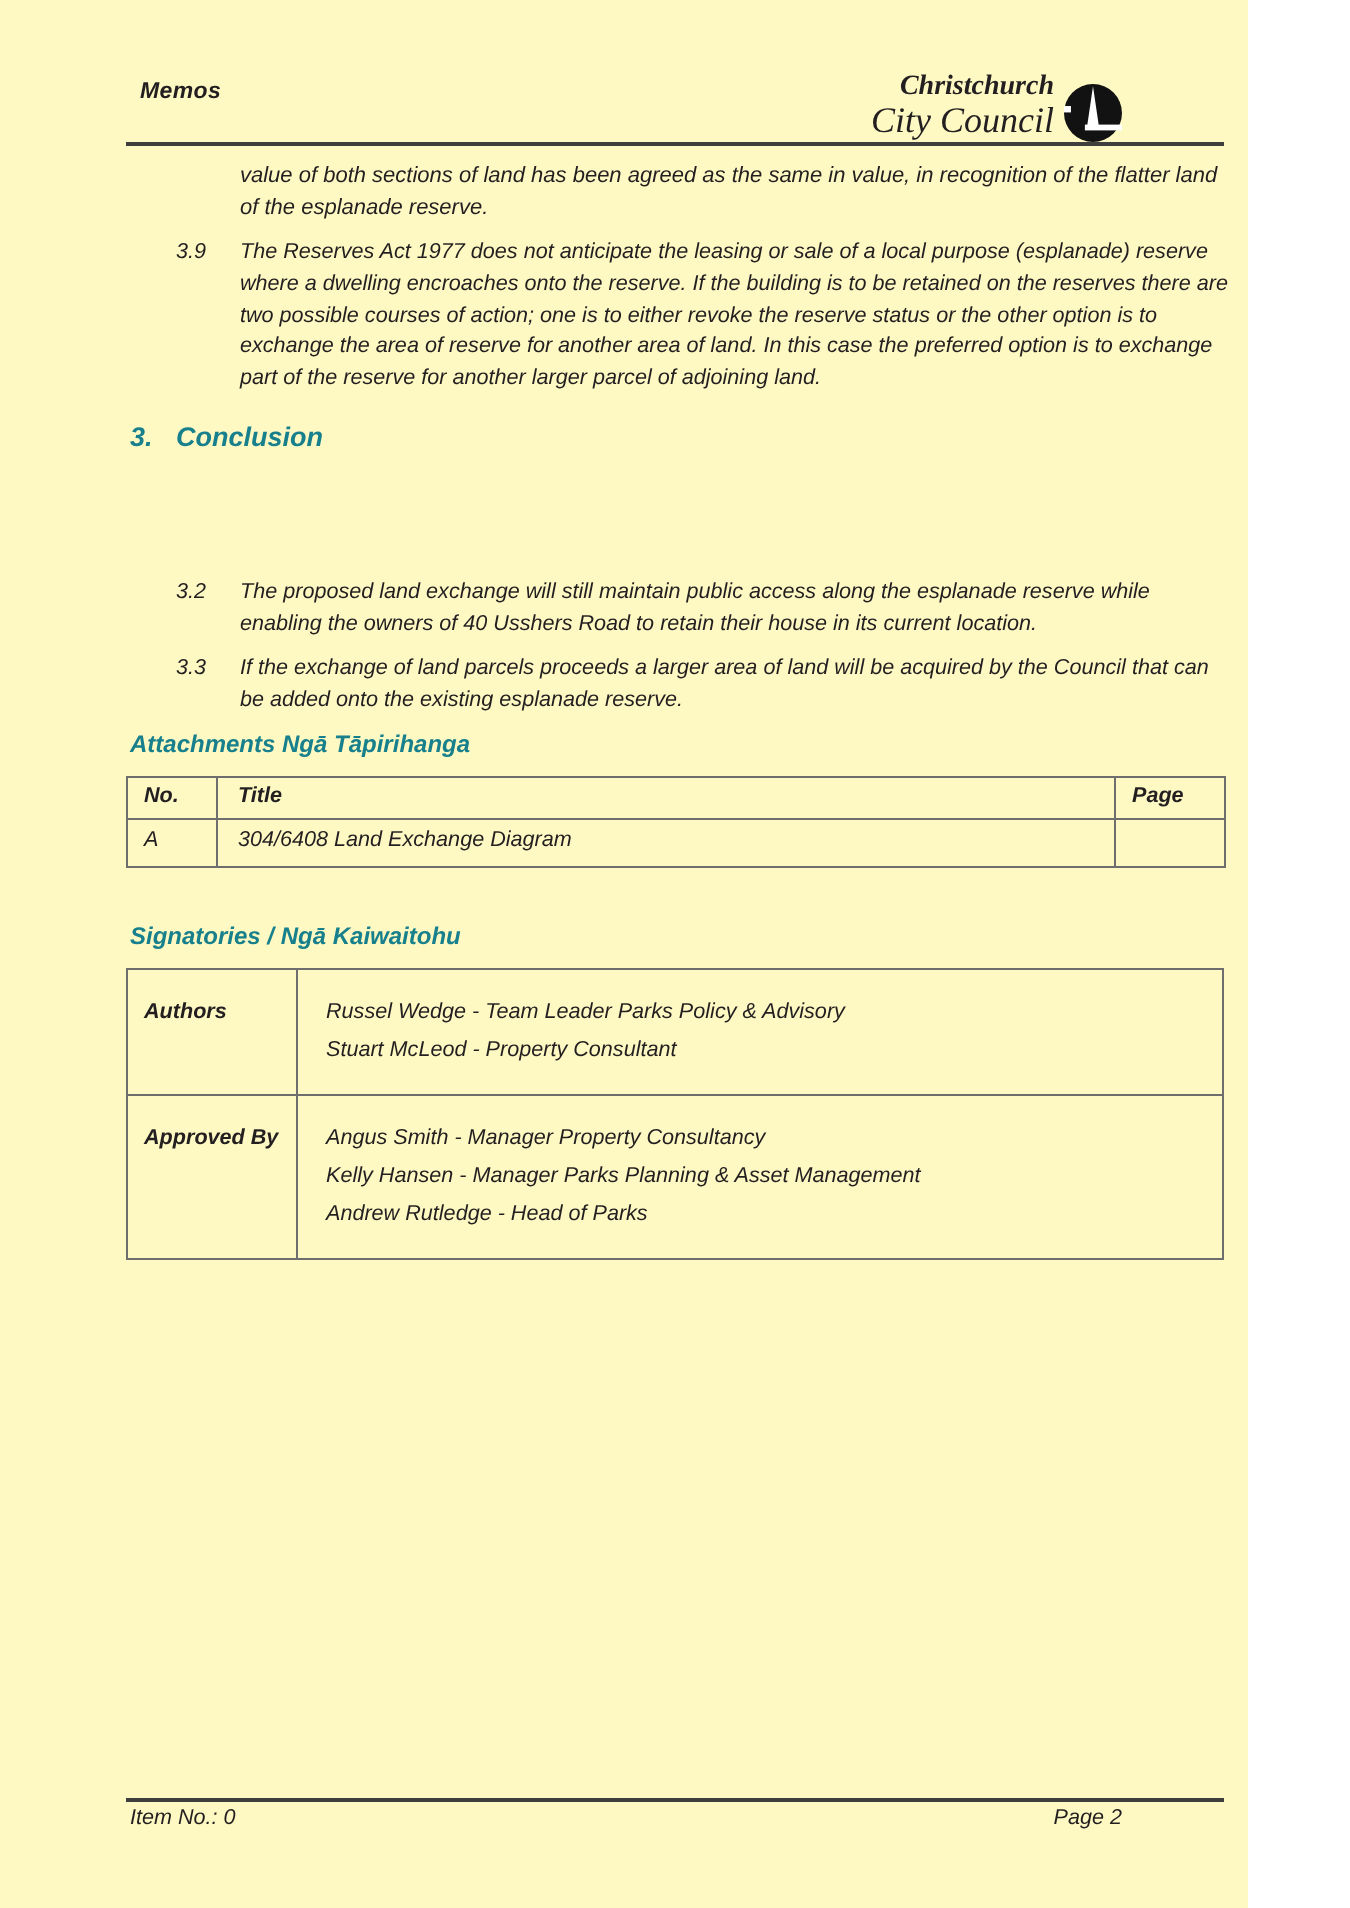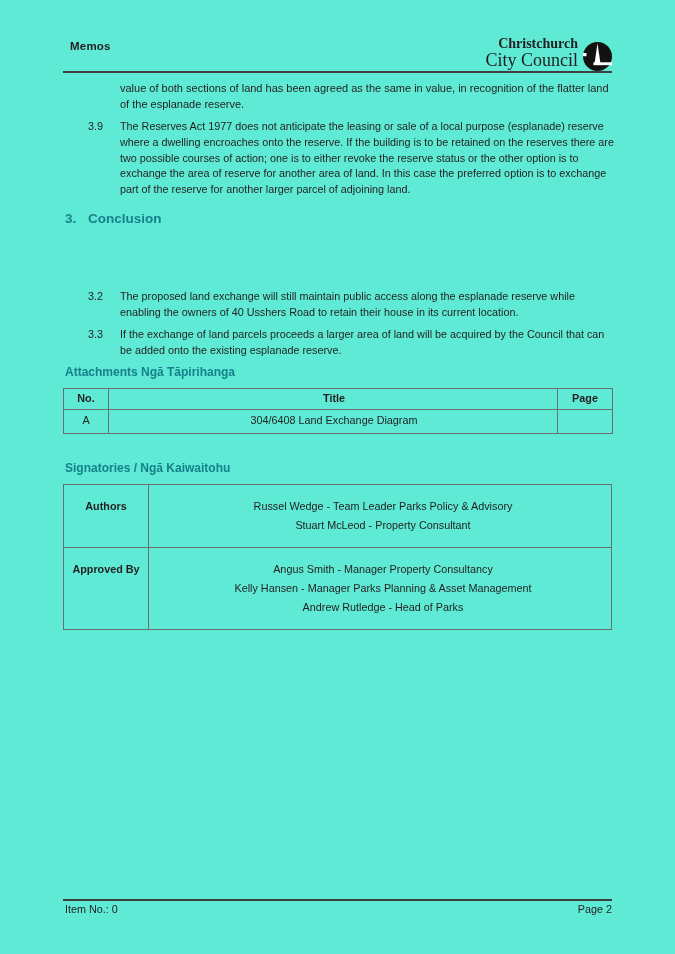--- a/index.html
+++ b/index.html
@@ -1,18 +1,18 @@
 <!DOCTYPE html>
 <html><head>
 <meta charset="utf-8">
 <style>
   html,body{margin:0;padding:0;background:#fff;}
   .page{
-    position:relative;width:675px;height:954px;background:#5eead4;
-    font-family:"Liberation Sans", sans-serif;color:#231f20;overflow:hidden;
+    position:relative;width:624px;height:954px;background:#fef9c3;
+    font-family:"Liberation Sans", sans-serif;color:#231f20;overflow:hidden;font-style:italic;
   }
   
   .memos-title{position:absolute;left:70px;top:40px;font-size:11.5px;font-weight:bold;letter-spacing:.2px;}
   .logo{position:absolute;right:63px;top:36px;display:flex;align-items:flex-end;}
   .logo-text{text-align:right;line-height:1.08;font-family:"Liberation Serif", serif;margin-right:5px;}
   .logo-line1{font-size:14px;font-weight:bold;}
   .logo-line2{font-size:18px;}
   .logo-mark{width:29px;height:29px;display:block;}
   .header-rule{position:absolute;left:63px;width:549px;top:71px;height:2px;background:#3f3f3f;}
   
@@ -20,21 +20,21 @@
   .item{position:absolute;left:88px;width:526px;font-size:10.8px;line-height:15.8px;}
   .item .num{position:absolute;left:0;top:0;}
   .item .txt{display:block;margin-left:32px;}
   .sec-heading{position:absolute;left:65px;top:211px;display:flex;font-size:13.5px;font-weight:bold;color:#17808c;}
   .sec-heading .sec-num{width:23px;}
   .sub-heading{position:absolute;left:65px;font-size:12px;font-weight:bold;color:#17808c;}
   .sub-heading.attachments{top:365px;}
   .sub-heading.signatories{top:461px;}
   
   table{border-collapse:collapse;position:absolute;left:63px;font-size:10.8px;color:#231f20;}
-  th,td{border:1px solid #6e6e6e;text-align:center;vertical-align:top;}
+  th,td{border:1px solid #6e6e6e;text-align:left;vertical-align:top;}
   .attach-table{top:388px;width:550px;}
   .attach-table th{font-weight:bold;padding:3px 8px;height:14px;}
   .attach-table td{padding:4px 8px;height:15px;}
   .attach-table .col-no{width:28px;}
   .attach-table .col-page{width:38px;}
   .attach-table th.col-title, .attach-table td.cell-title{padding-left:10px;}
   .sig-table{top:484px;width:549px;}
   .sig-table td{padding:12px 8px;line-height:19px;}
   .sig-table .sig-label{width:68px;font-weight:bold;}
   .sig-table .sig-lines{padding-left:14px;}

